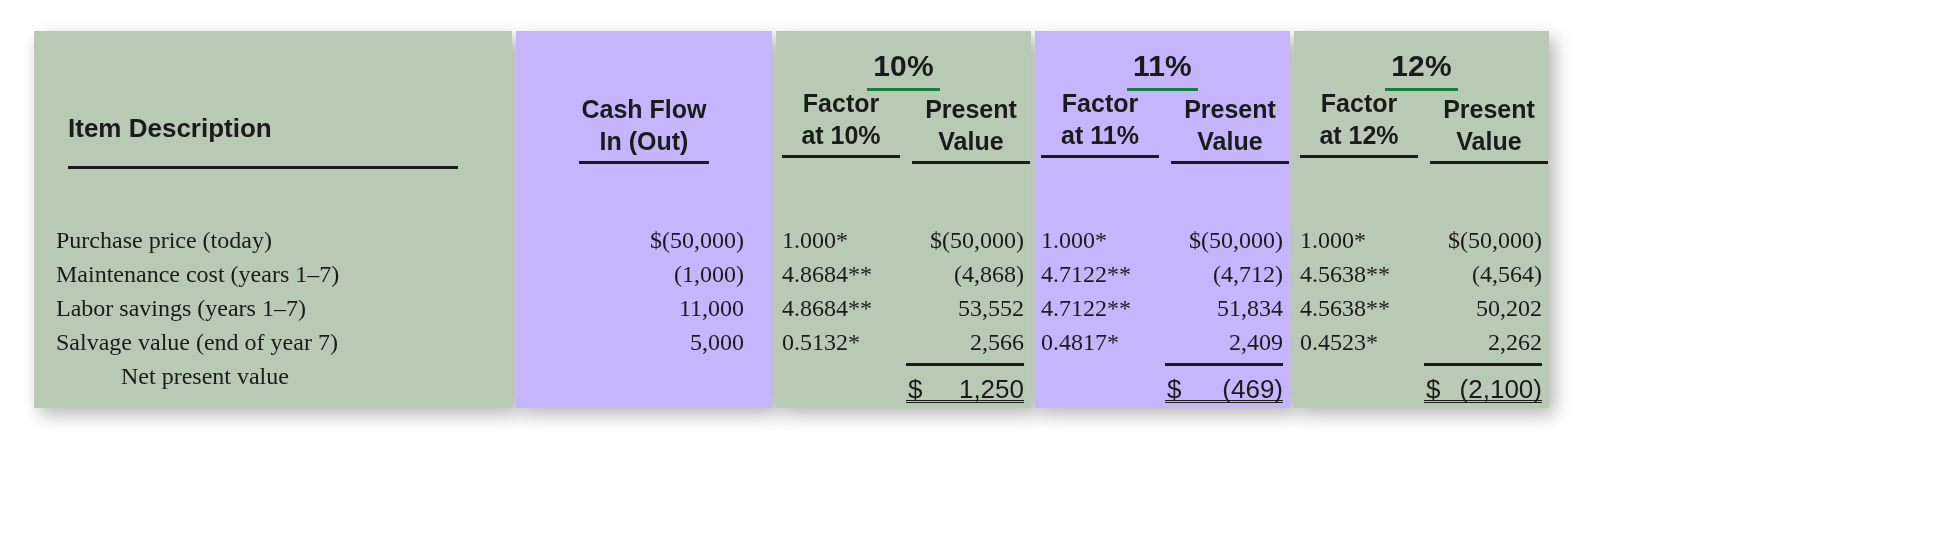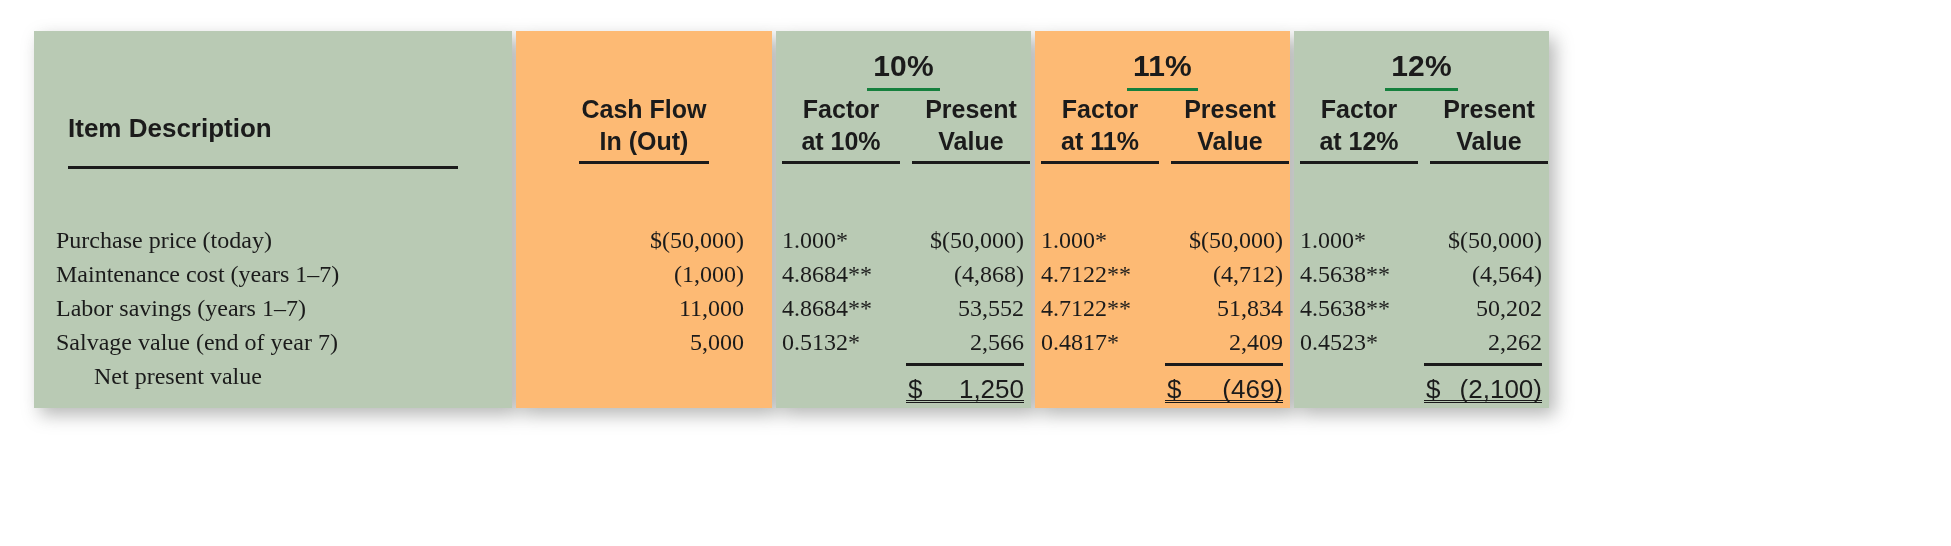--- a/index.html
+++ b/index.html
@@ -19,21 +19,21 @@
     width: 1884px;
     height: 377px;
     display: flex;
     gap: 4px;
     filter: drop-shadow(6px 7px 9px rgba(80, 84, 80, 0.42));
   }
 
   
   .band { height: 100%; position: relative; }
   .band.light { background: #b9cab4; }
-  .band.dark  { background: #fdba74; }
+  .band.dark  { background: #c4b5fd; }
 
   .band-desc   { width: 478px; }
   .band-cash   { width: 256px; padding-left: 9px; }
   .band-rate   { width: 255px; }
 
   
   .rate-title {
     position: absolute;
     top: 18px;
     left: 0;
@@ -81,21 +81,21 @@
     margin-top: 22px;
   }
 
   
   .hdr-cash {
     left: 0; top: 62px; width: 100%;
   }
   .hdr-cash .rule { margin: 4px auto 0; width: 130px; }
 
   
-  .hdr-factor  { left: 6px;   top: 62px; width: 118px; }
+  .hdr-factor  { left: 6px;   top: 56px; width: 118px; }
   .hdr-present { left: 136px; top: 62px; width: 118px; }
   .hdr-factor .rule,
   .hdr-present .rule { margin: 4px auto 0; width: 100%; }
 
   
   .rows {
     position: absolute;
     top: 192px;
     left: 0;
     width: 100%;
@@ -103,21 +103,21 @@
   .row {
     height: 34px;
     line-height: 34px;
     font-size: 24px;
     color: #1b1b1b;
     white-space: nowrap;
     font-family: Liberation Serif, serif;
   }
 
   .desc-rows .row { padding-left: 22px; text-align: left; }
-  .desc-rows .row.indent { padding-left: 60px; }
+  .desc-rows .row.indent { padding-left: 87px; }
 
   .num-rows .row { text-align: right; }
 
   .band-cash .num-rows { padding-right: 28px; }
 
   .col {
     position: absolute;
     top: 192px;
   }
   .col-factor  { left: 6px;   width: 124px; text-align: left; }

